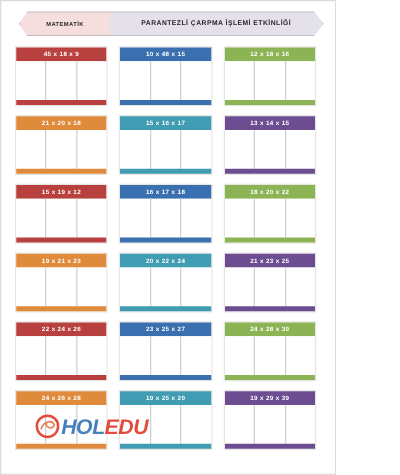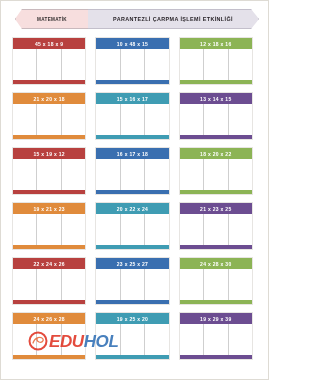--- a/index.html
+++ b/index.html
@@ -419,17 +419,17 @@
           <div class="card-footer" style="background: rgb(108, 77, 145);"></div>
         </div>
       </div>
     </div>
 
   <div id="watermark">
     <svg class="wm-mark" viewBox="0 0 40 40">
       <circle cx="20" cy="20" r="17" fill="none" stroke="#e03323" stroke-width="4"></circle>
       <path d="M10 24 C14 12, 26 10, 30 16 C32 20, 27 24, 22 22 C18 20.5, 17 17, 19 14" fill="none" stroke="#e86a3a" stroke-width="2.6" stroke-linecap="round"></path>
     </svg>
+    <span class="wm-text wm-hol">HOL</span>
     <span class="wm-text wm-edu">EDU</span>
-    <span class="wm-text wm-hol">HOL</span>
   </div>
 
 </div>
 
 </body></html>

